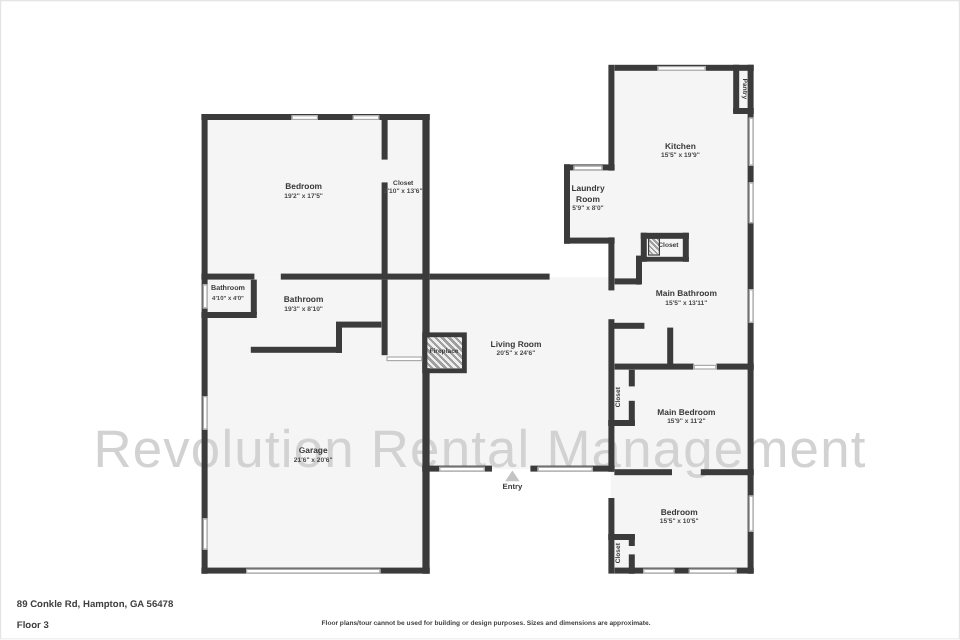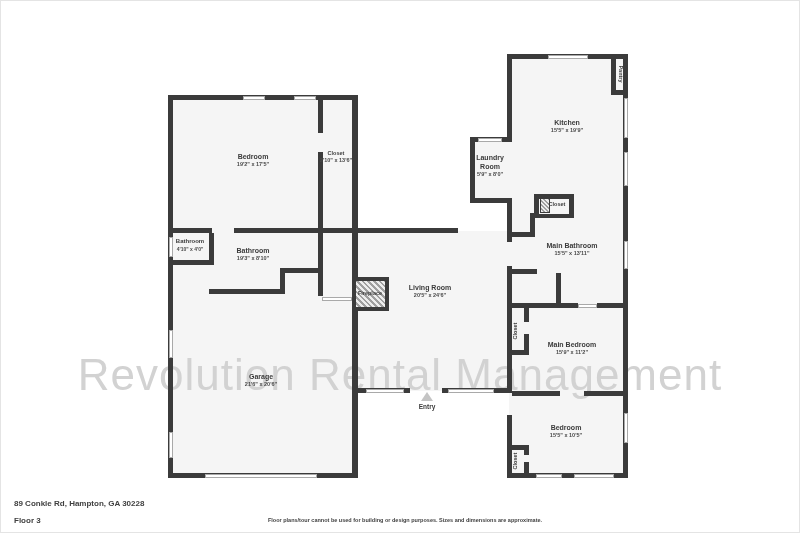--- a/index.html
+++ b/index.html
@@ -169,16 +169,16 @@
   </div>
   <div class="lbl sm vert" style="left:516px;top:461px">
     <div class="nm">Closet</div>
   </div>
 
   <div class="tri"></div>
   <div class="lbl" style="left:427px;top:407px">
     <div class="nm" style="font-size:6.5px">Entry</div>
   </div>
 
-  <div id="addr" class="footer-line">89 Conkle Rd, Hampton, GA 30228</div>
+  <div id="addr" class="footer-line">89 Conkle Rd, Hampton, GA 56478</div>
   <div id="floorno" class="footer-line">Floor 3</div>
   <div id="disclaimer" class="footer-line">Floor plans/tour cannot be used for building or design purposes. Sizes and dimensions are approximate.</div>
 </div>
 
 </body></html>

